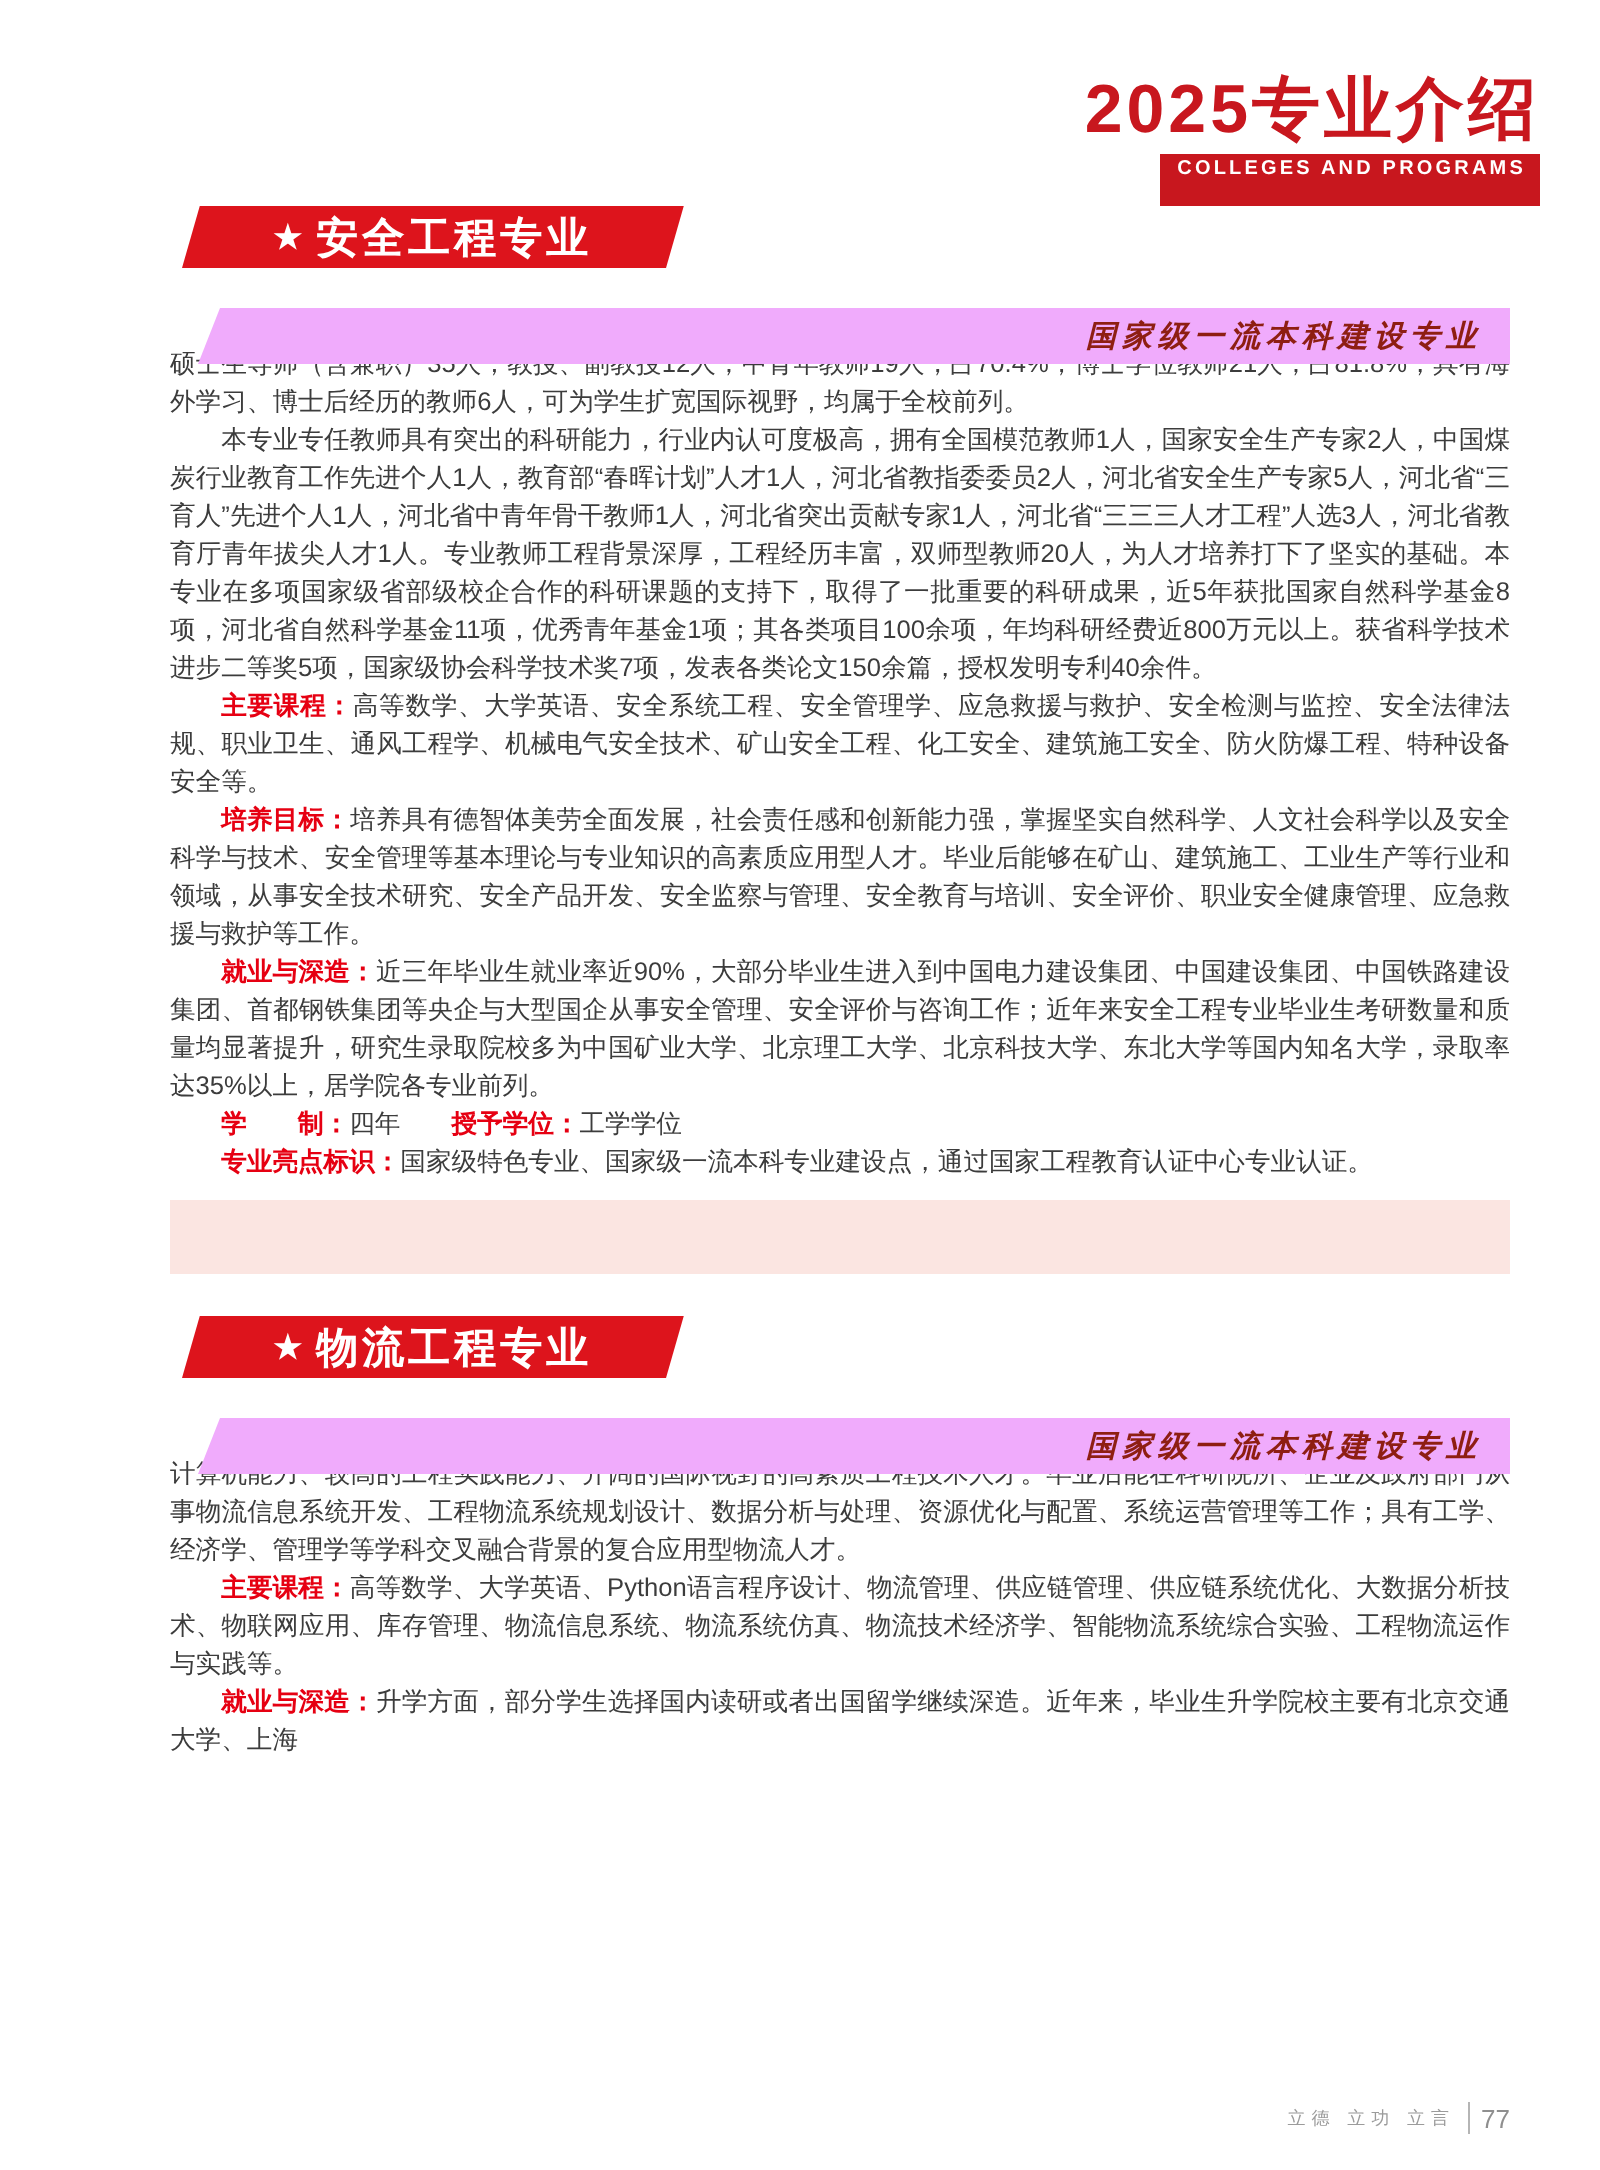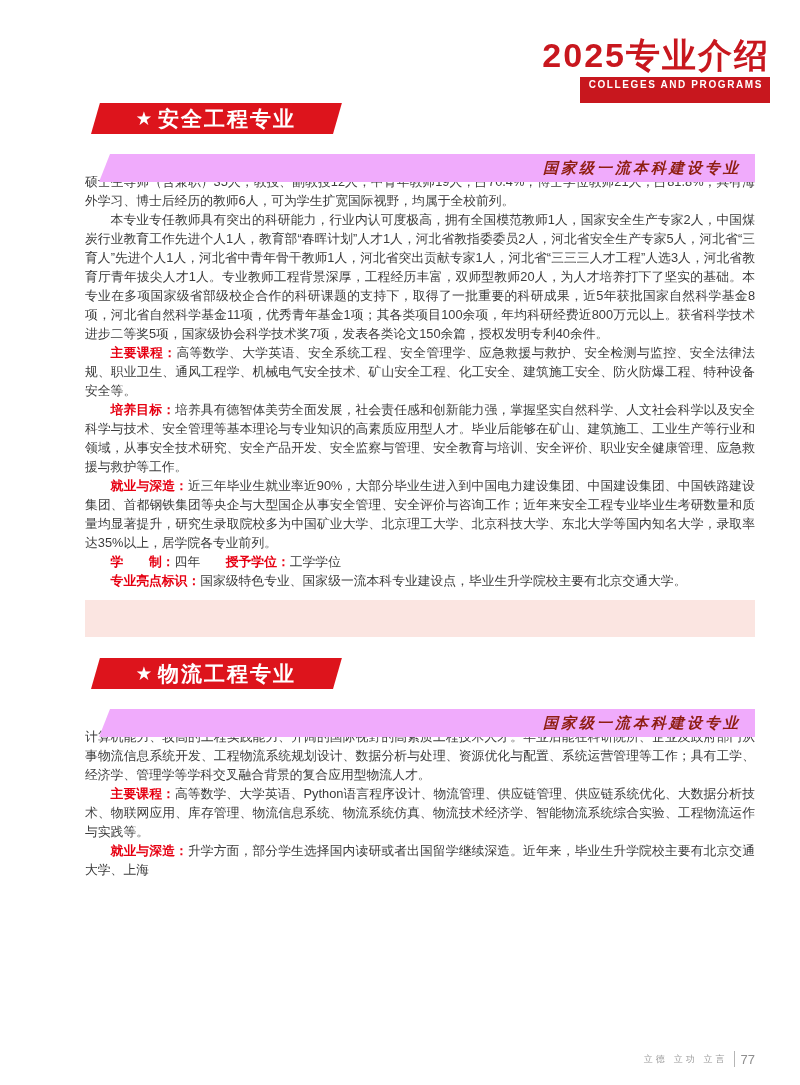--- a/index.html
+++ b/index.html
@@ -121,21 +121,21 @@
     <p class="para"><span>本专业专任教师具有突出的科研能力，行业内认可度极高，拥有全国模范教师1人，国家安全生产专家2人，中国煤炭行业教育工作先进个人1人，教育部“春晖计划”人才1人，河北省教指委委员2人，河北省安全生产专家5人，河北省“三育人”先进个人1人，河北省中青年骨干教师1人，河北省突出贡献专家1人，河北省“三三三人才工程”人选3人，河北省教育厅青年拔尖人才1人。专业教师工程背景深厚，工程经历丰富，双师型教师20人，为人才培养打下了坚实的基础。本专业在多项国家级省部级校企合作的科研课题的支持下，取得了一批重要的科研成果，近5年获批国家自然科学基金8项，河北省自然科学基金11项，优秀青年基金1项；其各类项目100余项，年均科研经费近800万元以上。获省科学技术进步二等奖5项，国家级协会科学技术奖7项，发表各类论文150余篇，授权发明专利40余件。</span></p>
 
     <p class="para"><span class="lbl">主要课程：</span><span>高等数学、大学英语、安全系统工程、安全管理学、应急救援与救护、安全检测与监控、安全法律法规、职业卫生、通风工程学、机械电气安全技术、矿山安全工程、化工安全、建筑施工安全、防火防爆工程、特种设备安全等。</span></p>
 
     <p class="para"><span class="lbl">培养目标：</span><span>培养具有德智体美劳全面发展，社会责任感和创新能力强，掌握坚实自然科学、人文社会科学以及安全科学与技术、安全管理等基本理论与专业知识的高素质应用型人才。毕业后能够在矿山、建筑施工、工业生产等行业和领域，从事安全技术研究、安全产品开发、安全监察与管理、安全教育与培训、安全评价、职业安全健康管理、应急救援与救护等工作。</span></p>
 
     <p class="para"><span class="lbl">就业与深造：</span><span>近三年毕业生就业率近90%，大部分毕业生进入到中国电力建设集团、中国建设集团、中国铁路建设集团、首都钢铁集团等央企与大型国企从事安全管理、安全评价与咨询工作；近年来安全工程专业毕业生考研数量和质量均显著提升，研究生录取院校多为中国矿业大学、北京理工大学、北京科技大学、东北大学等国内知名大学，录取率达35%以上，居学院各专业前列。</span></p>
 
     <p class="para"><span class="lbl">学　　制：</span><span>四年</span><span class="lbl gap">授予学位：</span><span>工学学位</span></p>
 
-    <p class="para"><span class="lbl">专业亮点标识：</span><span>国家级特色专业、国家级一流本科专业建设点，毕业生升学院校主要有北京交通大学。</span></p>
+    <p class="para"><span class="lbl">专业亮点标识：</span><span>国家级特色专业、国家级一流本科专业建设点，通过国家工程教育认证中心专业认证。</span></p>
 
     <div class="photo-strip">
       <div class="photo photo1">
         <div class="p1-lights"></div>
         <div class="p1-poster"></div>
         <div class="p1-banner"></div>
         <div class="p1-screen"></div>
         <div class="p1-crowd"></div>
       </div>
       <div class="photo photo2">

